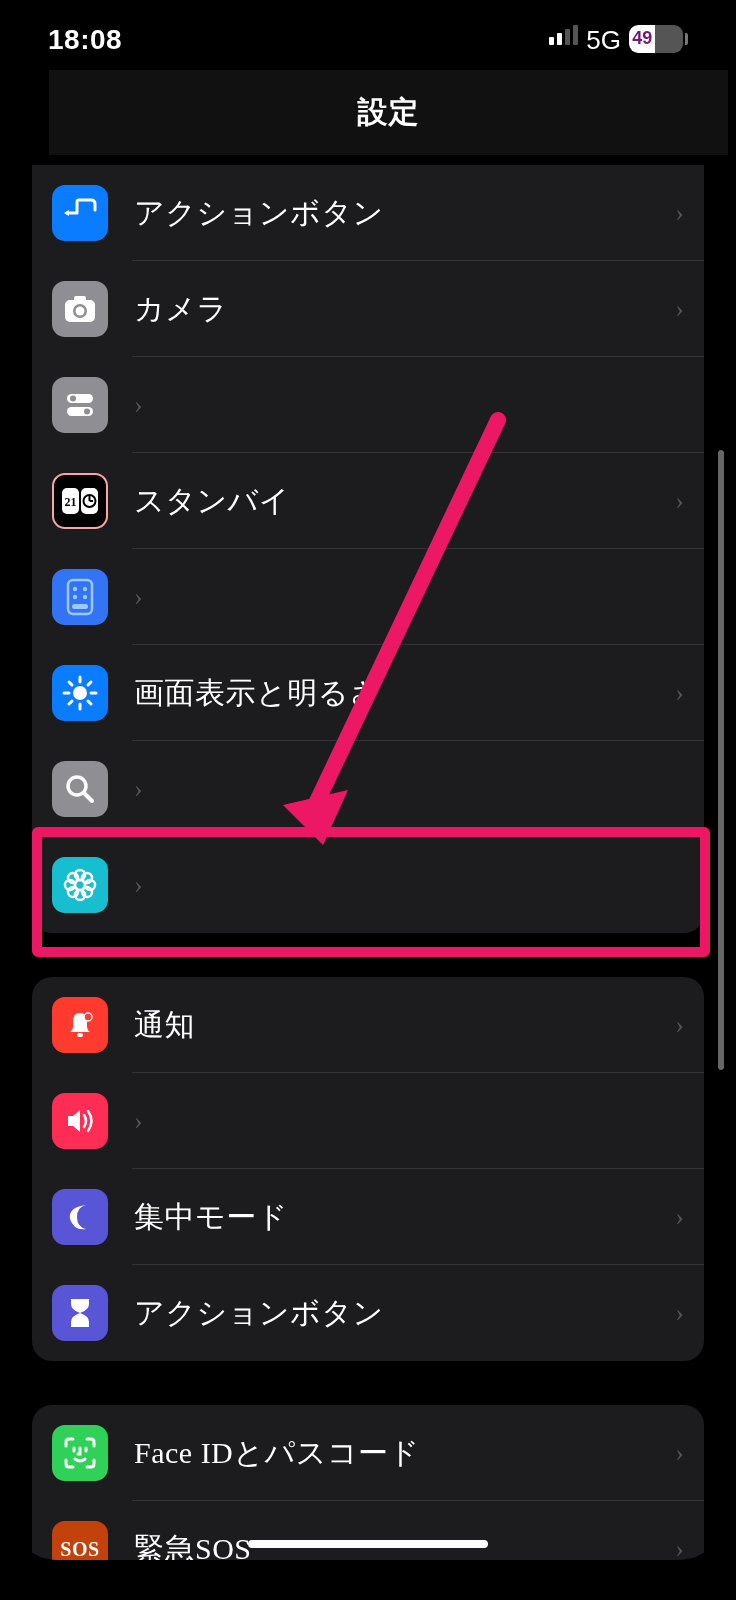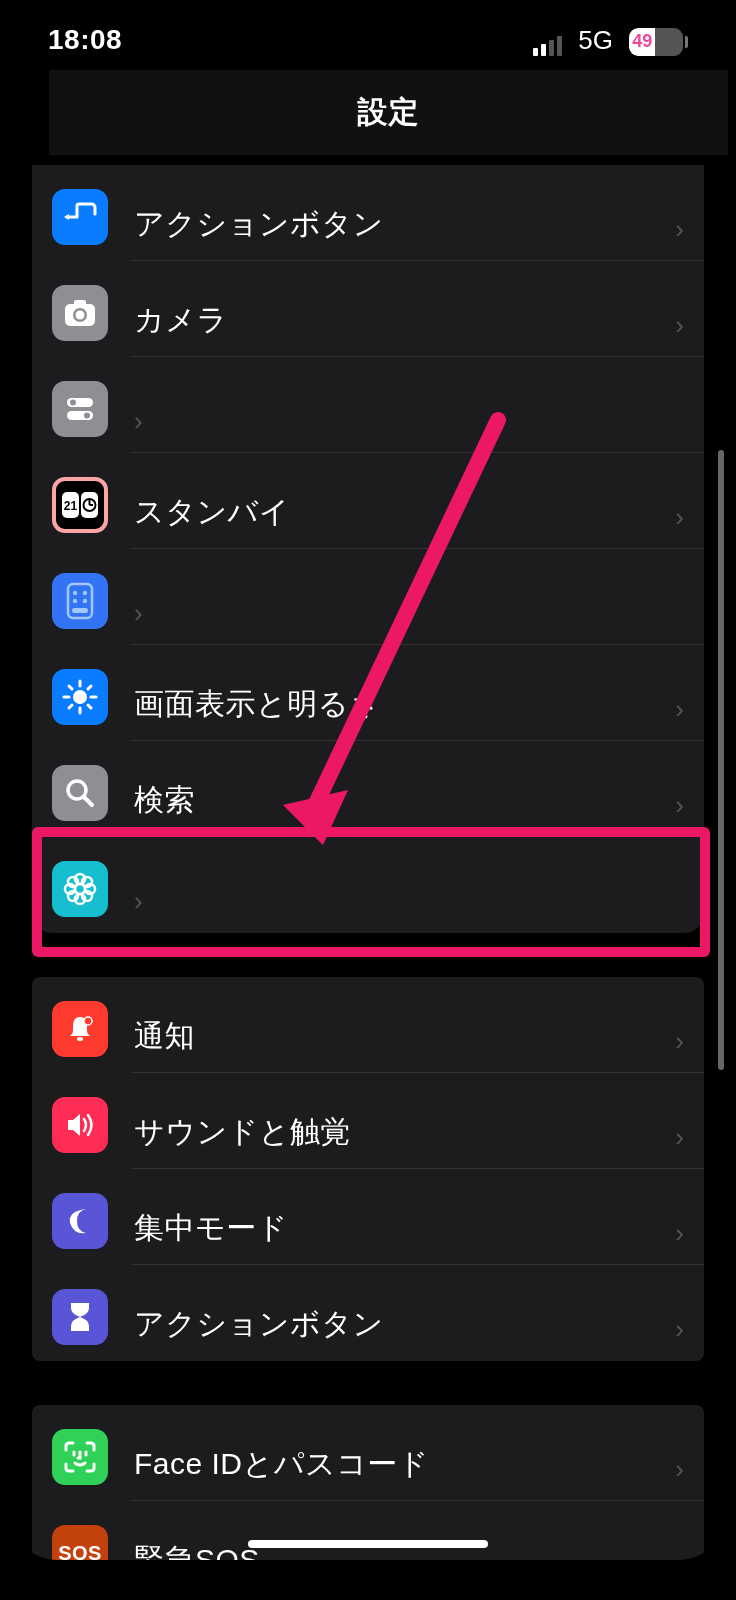--- a/index.html
+++ b/index.html
@@ -2,42 +2,42 @@
 <html><head>
 <meta charset="utf-8">
 <style>
   * { margin: 0; padding: 0; box-sizing: border-box; }
   html, body { width: 736px; height: 1600px; background: #000; font-family: -apple-system, "Helvetica Neue", Arial, sans-serif; color: #fff; overflow: hidden; position: relative; }
   .phone { width: 720px; height: 1560px; margin: 0 auto; background: #000; position: relative; border-radius: 50px; overflow: hidden; }
 
   
   .status-bar { height: 70px; display: flex; align-items: center; justify-content: space-between; padding: 10px 40px 0 40px; font-size: 28px; font-weight: 600; }
   .status-left { letter-spacing: 0.5px; }
-  .status-right { display: flex; align-items: flex-end; gap: 16px; }
+  .status-right { display: flex; align-items: flex-start; gap: 8px; }
   .signal { display: inline-flex; align-items: flex-end; gap: 3px; }
   .signal span { width: 5px; background: #fff; border-radius: 1px; display: inline-block; }
   .signal span.dim { background: #555; }
   .sg1 { height: 8px; } .sg2 { height: 12px; } .sg3 { height: 16px; } .sg4 { height: 20px; }
   .net-label { font-size: 26px; font-weight: 500; }
   .battery { display: inline-flex; align-items: center; }
   .battery-body { width: 54px; height: 28px; border-radius: 9px; background: #555; position: relative; overflow: hidden; display:flex; align-items:center; }
   .battery-fill { height: 100%; background: #fff; border-radius: 9px 0 0 9px; display:flex; align-items:center; justify-content:center; }
-  .battery-txt { font-size: 18px; font-weight: 600; color:#ec4899; width:100%; text-align:center;}
+  .battery-txt { font-size: 18px; font-weight: 600; color:#701a75; width:100%; text-align:center;}
   .battery-cap { width: 3px; height: 12px; background: #777; margin-left: 2px; border-radius: 0 2px 2px 0; }
 
   
   .nav { height: 85px; display: flex; align-items: center; justify-content: center; background: rgba(28,28,30,0.6); backdrop-filter: blur(10px); margin-left: 41px; }
   .nav-title { font-size: 30px; font-weight: 600; letter-spacing: 1px; }
 
   
   .content { padding: 0 24px; }
-  .group { background: #1c1c1e; border-radius: 8px; margin-top: 44px; overflow: hidden; }
+  .group { background: #1c1c1e; border-radius: 20px; margin-top: 44px; overflow: hidden; }
   .group.first { margin-top: 10px; border-radius: 0 0 20px 20px; }
 
-  .row { display: flex; align-items: flex-end; height: 96px; padding: 16px 20px; position: relative; }
+  .row { display: flex; align-items: center; height: 96px; padding: 16px 20px; position: relative; font-family: Liberation Serif, serif; }
   .row:not(:last-child)::after { content: ""; position: absolute; left: 100px; right: 0; bottom: 0; height: 1px; background: #333; }
   .icon-box { width: 56px; height: 56px; border-radius: 13px; display: flex; align-items: center; justify-content: center; margin-right: 26px; flex-shrink: 0; }
   .row-label { font-size: 30px; font-weight: 400; flex: 1; letter-spacing: 0.5px; }
   .chevron { color: #555; font-size: 26px; font-weight: 300; }
 
   
   .highlight { position: absolute; border: 10px solid #ec1866; border-radius: 6px; left: 24px; right: 18px; pointer-events: none; z-index: 50; }
 
   
   .arrow-svg { position: absolute; pointer-events: none; z-index: 60; }
@@ -110,21 +110,21 @@
           <svg width="36" height="36" viewBox="0 0 36 36">
               <rect x="5" y="7" width="26" height="9" rx="4.5" fill="#fff"></rect>
               <circle cx="11" cy="11.5" r="3" fill="#8e8e93"></circle>
               <rect x="5" y="20" width="26" height="9" rx="4.5" fill="#fff"></rect>
               <circle cx="25" cy="24.5" r="3" fill="#8e8e93"></circle>
             </svg>
         </div>
         <div class="chevron">›</div>
       </div>
       <div class="row">
-        <div class="icon-box" style="background:#000;border:4px solid #fca5a5">
+        <div class="icon-box" style="background:#000;border:2px solid #fca5a5">
           <svg width="40" height="30" viewBox="0 0 40 30">
               <rect x="2" y="2" width="17" height="26" rx="5" fill="#fff"></rect>
               <text x="10.5" y="20" font-size="12" fill="#000" text-anchor="middle" font-weight="bold">21</text>
               <rect x="21" y="2" width="17" height="26" rx="5" fill="#fff"></rect>
               <circle cx="29.5" cy="15" r="6" fill="none" stroke="#000" stroke-width="2"></circle>
               <line x1="29.5" y1="15" x2="29.5" y2="10" stroke="#000" stroke-width="2"></line>
               <line x1="29.5" y1="15" x2="33" y2="15" stroke="#000" stroke-width="2"></line>
             </svg>
         </div>
         <div class="row-label">スタンバイ</div>
@@ -162,21 +162,20 @@
         <div class="row-label">画面表示と明るさ</div>
         <div class="chevron">›</div>
       </div>
       <div class="row">
         <div class="icon-box" style="background:#8e8e93">
           <svg width="34" height="34" viewBox="0 0 34 34">
               <circle cx="14" cy="14" r="9" fill="none" stroke="#fff" stroke-width="3.5"></circle>
               <line x1="21" y1="21" x2="29" y2="29" stroke="#fff" stroke-width="4" stroke-linecap="round"></line>
             </svg>
         </div>
-        <div class="row-label">検索</div>
         <div class="chevron">›</div>
       </div>
       <div class="row">
         <div class="icon-box" style="background:#17bed0">
           <svg width="36" height="36" viewBox="0 0 36 36">
               <g fill="none" stroke="#fff" stroke-width="2.5">
                 <circle cx="18" cy="18" r="5"></circle>
                 <circle cx="18" cy="8" r="5"></circle>
                 <circle cx="18" cy="28" r="5"></circle>
                 <circle cx="8" cy="18" r="5"></circle>
@@ -205,21 +204,20 @@
         <div class="chevron">›</div>
       </div>
       <div class="row">
         <div class="icon-box" style="background:#ff2d55">
           <svg width="34" height="34" viewBox="0 0 34 34">
               <path d="M5 12 L10 12 L17 6 L17 28 L10 22 L5 22 Z" fill="#fff"></path>
               <path d="M21 11 Q25 17 21 23" stroke="#fff" stroke-width="2.5" fill="none" stroke-linecap="round"></path>
               <path d="M25 7 Q32 17 25 27" stroke="#fff" stroke-width="2.5" fill="none" stroke-linecap="round"></path>
             </svg>
         </div>
-        <div class="row-label">サウンドと触覚</div>
         <div class="chevron">›</div>
       </div>
       <div class="row">
         <div class="icon-box" style="background:#5856d6">
           <svg width="32" height="32" viewBox="0 0 32 32">
               <path d="M22 4 Q13 6 13 16 Q13 26 22 28 Q10 30 6 18 Q4 6 22 4 Z" fill="#fff"></path>
             </svg>
         </div>
         <div class="row-label">集中モード</div>
         <div class="chevron">›</div>

